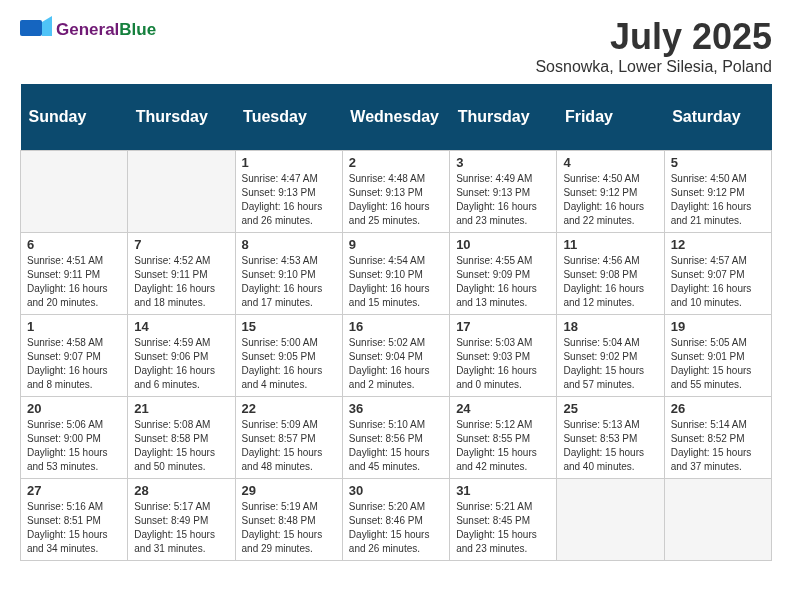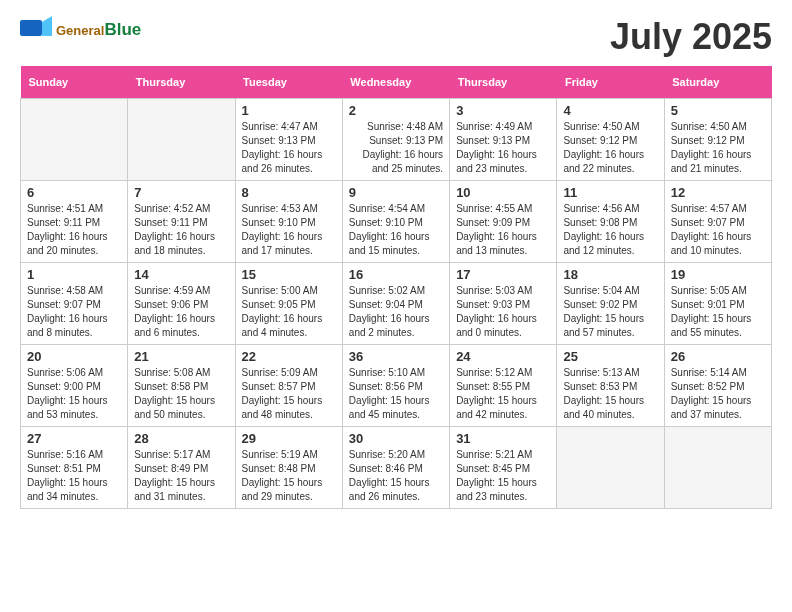--- a/index.html
+++ b/index.html
@@ -36,25 +36,25 @@
     .location {
       font-size: 16px;
       color: #333;
     }
     .calendar {
       width: 100%;
       border-collapse: collapse;
       table-layout: fixed;
     }
     .calendar th {
-      background-color: #ec4899;
+      background-color: #0c4a6e;
       color: white;
       text-align: left;
-      padding: 10px 8px;
-      font-size: 11px;
+      padding: 24px 8px;
+      font-size: 16px;
       font-weight: bold;
     }
     .calendar td {
       border: 1px solid #ccc;
       vertical-align: top;
       padding: 4px 6px;
       font-size: 10.5px;
       color: #333;
       height: 80px;
       background: #fff;
@@ -79,26 +79,27 @@
 <body>
 
 <div class="header">
   <div class="logo">
     <div class="logo-top">
       <svg width="32" height="28" viewBox="0 0 32 28">
         <rect x="0" y="4" width="22" height="16" rx="2" fill="#1565C0"></rect>
         <polygon points="22,6 32,0 32,20 22,20" fill="#4FC3F7"></polygon>
       </svg>
       <div style="margin-left:4px;">
-        <span style="font-size:13px;font-weight:bold;color:#a16207;">General</span><span style="font-size:17px;font-weight:bold;color:#15803d;">Blue</span>
+        <span style="font-size:17px;font-weight:bold;color:#701a75;">General</span><span style="font-size:17px;font-weight:bold;color:#15803d;">Blue</span>
       </div>
     </div>
   </div>
   <div class="title-section">
     <div class="month-title">July 2025</div>
+    <div class="location">Sosnowka, Lower Silesia, Poland</div>
   </div>
 </div>
 
 <table class="calendar">
   <thead>
     <tr>
     <th>Sunday</th>
         <th>Thursday</th>
         <th>Tuesday</th>
         <th>Wednesday</th>
@@ -113,21 +114,21 @@
         <td class="empty"></td>
         <td>
           <span class="day-num">1</span>
           <div class="day-detail" style="white-space: pre-line;">Sunrise: 4:47 AM
 Sunset: 9:13 PM
 Daylight: 16 hours
 and 26 minutes.</div>
         </td>
         <td>
           <span class="day-num">2</span>
-          <div class="day-detail" style="white-space: pre-line; text-align: right;">Sunrise: 4:48 AM
+          <div class="day-detail" style="white-space: pre-line;">Sunrise: 4:48 AM
 Sunset: 9:13 PM
 Daylight: 16 hours
 and 25 minutes.</div>
         </td>
         <td>
           <span class="day-num">3</span>
           <div class="day-detail" style="white-space: pre-line;">Sunrise: 4:49 AM
 Sunset: 9:13 PM
 Daylight: 16 hours
 and 23 minutes.</div>

